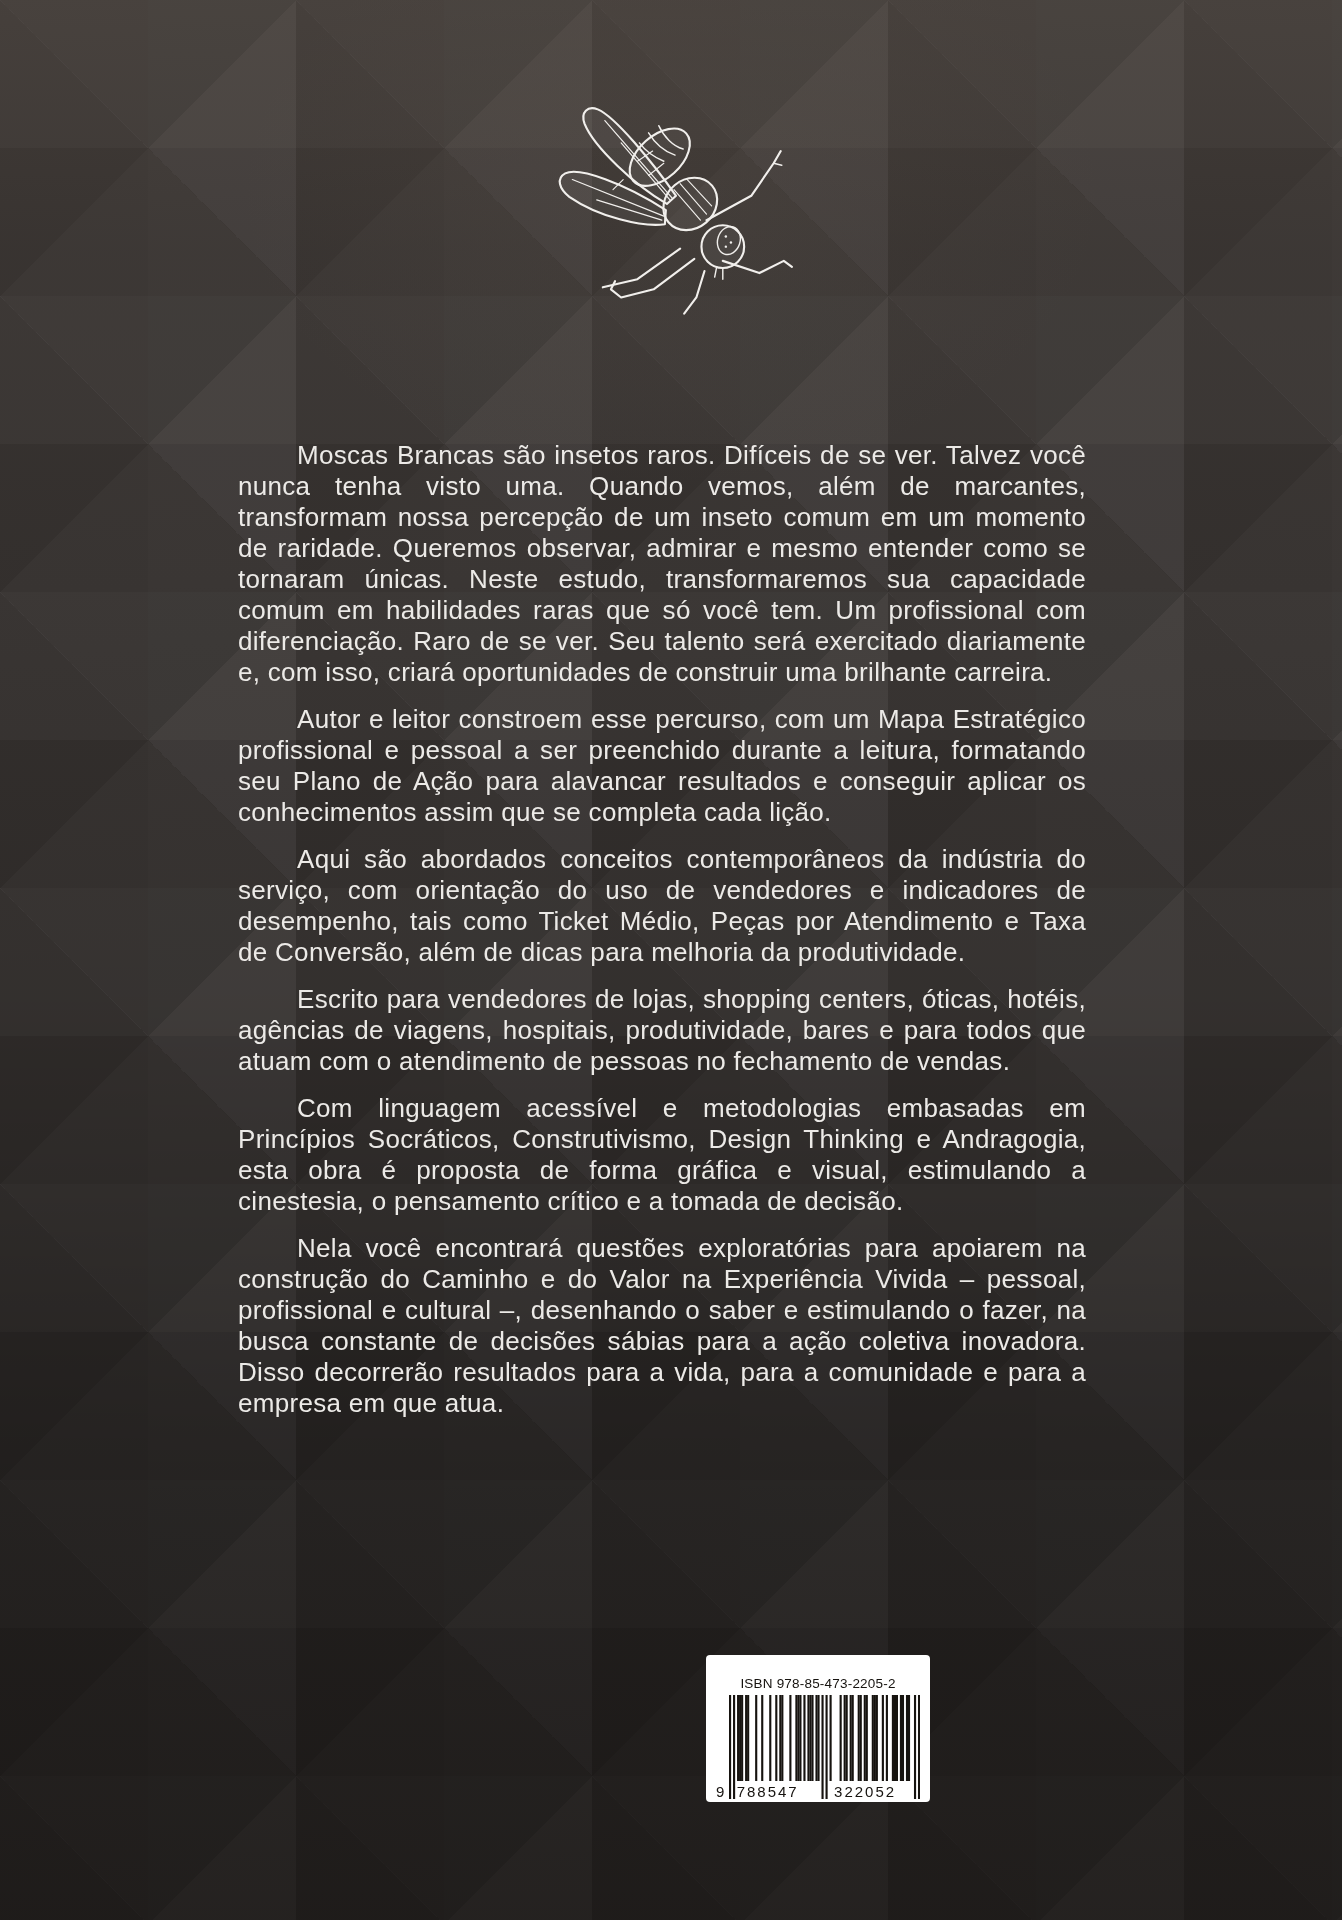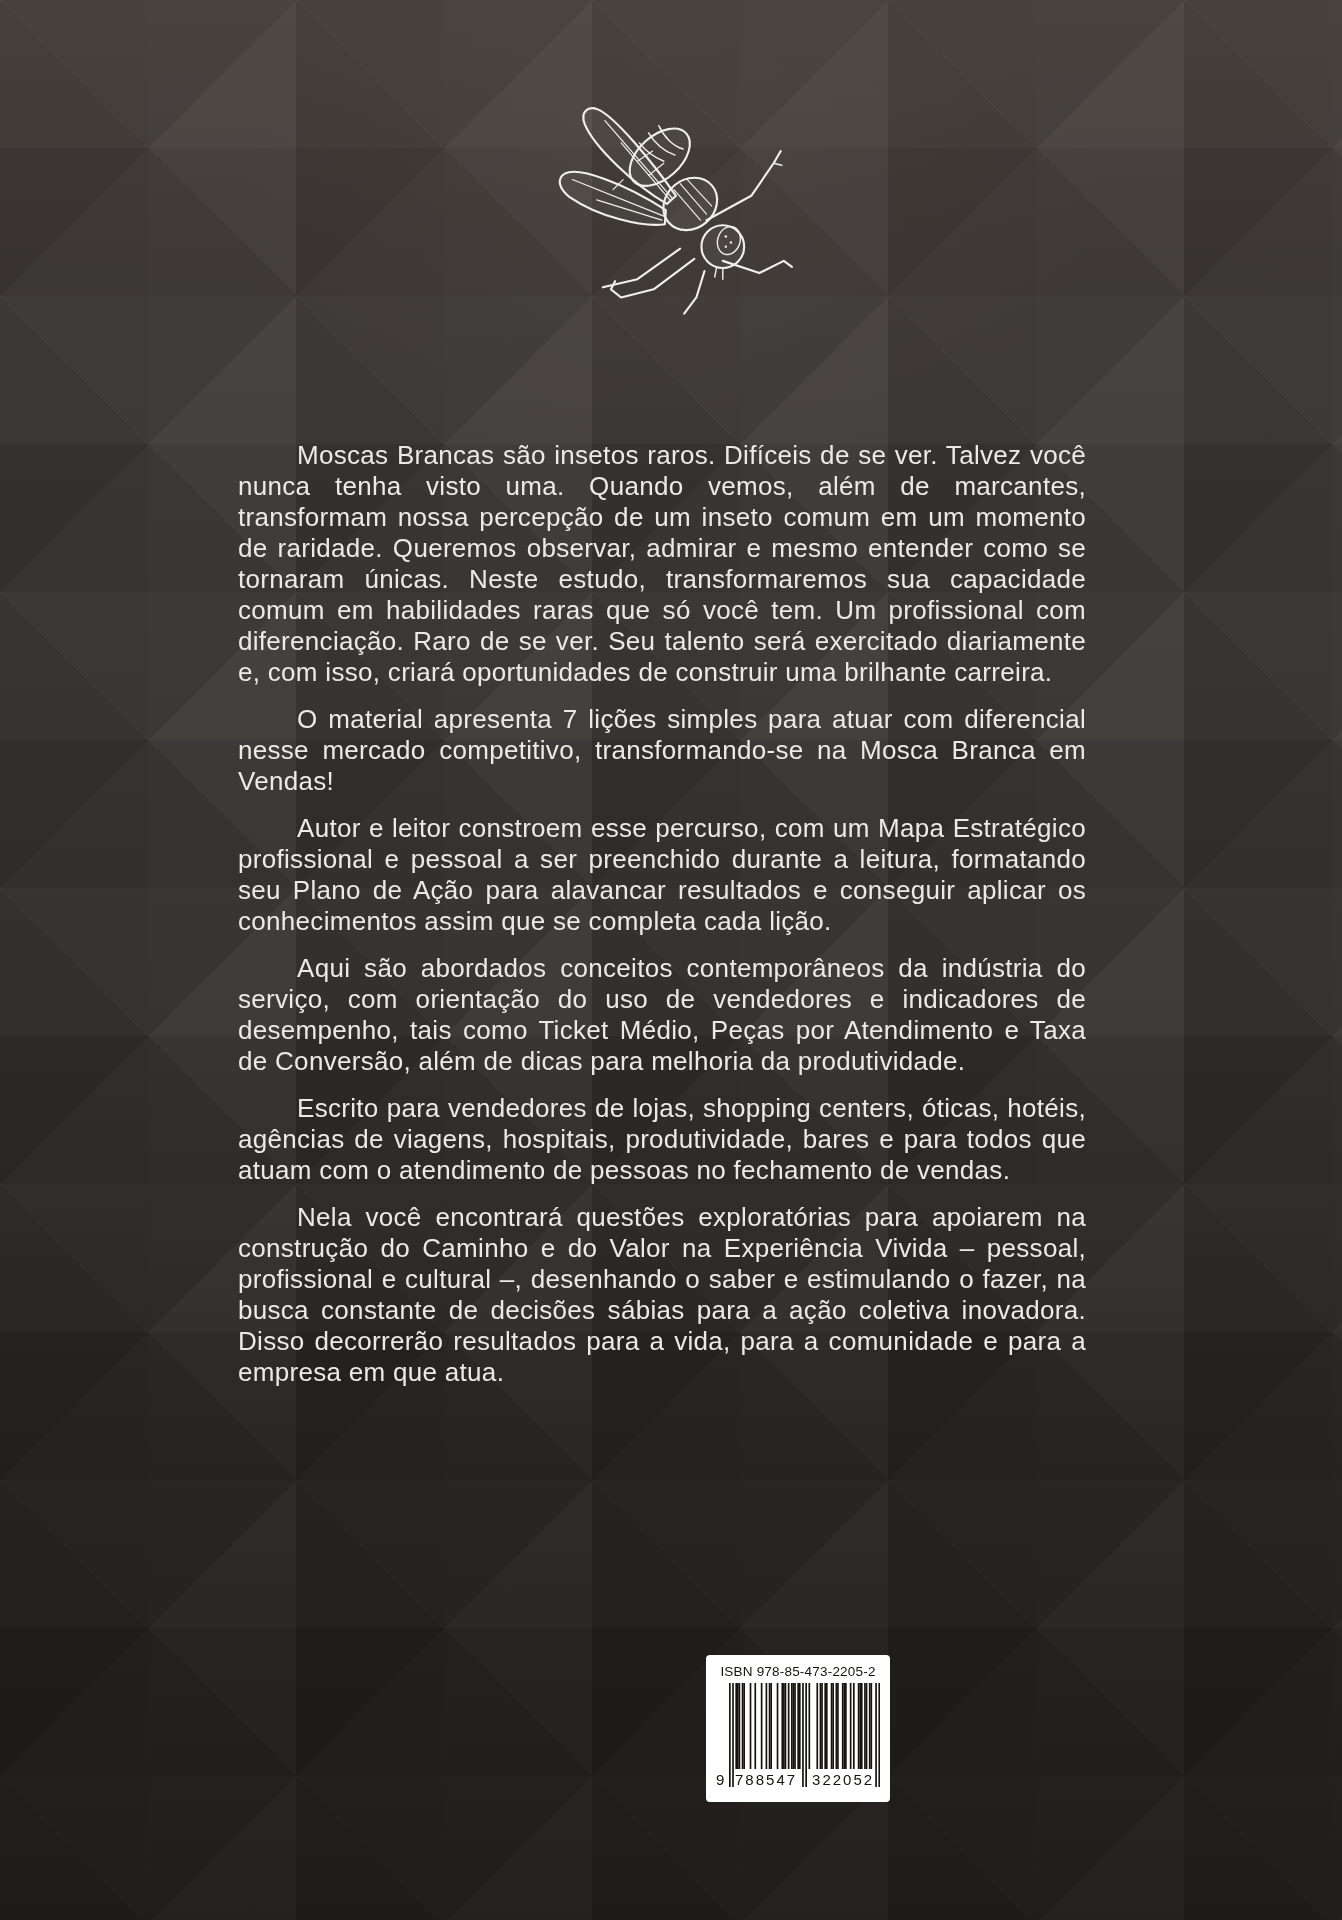--- a/index.html
+++ b/index.html
@@ -53,23 +53,23 @@
   .wordmark{
     font-family:"DejaVu Serif",serif;font-style:italic;
     font-size:84px;fill:#f4f2ef;letter-spacing:-4px;
   }
   .tagline{
     font-family:"DejaVu Serif",serif;font-style:italic;
     font-size:27px;fill:#f4f2ef;letter-spacing:6px;
   }
   
   .barcode-panel{
-    position:absolute;left:706px;top:1655px;width:184px;height:147px;
+    position:absolute;left:706px;top:1655px;width:224px;height:147px;
     background:#ffffff;border-radius:4px;
-    box-sizing:border-box;padding:9px 10px 6px 10px;
+    box-sizing:border-box;padding:21px 10px 6px 10px;
     color:#16130f;
   }
   .isbn-label{
     text-align:center;font-size:13.5px;line-height:16px;
     letter-spacing:0.2px;white-space:nowrap;
   }
   .bars-row{display:flex;margin-top:3px;height:104px;}
   .ean-prefix{
     width:13px;flex:0 0 13px;align-self:flex-end;
     font-size:15px;line-height:15px;text-align:left;
@@ -125,24 +125,24 @@
       <path d="M218,66 L226,68" stroke-width="1.4"></path>
       <path d="M168,162 L204,174 L228,162 L236,168"></path>
       <path d="M140,160 L100,190 L68,198 L58,190 L62,182"></path>
       <path d="M126,150 L84,180 L50,188"></path>
       <path d="M150,172 L142,198 L130,214"></path>
     </svg>
   </div>
 
   <main class="synopsis">
     <p>Moscas Brancas são insetos raros. Difíceis de se ver. Talvez você nunca tenha visto uma. Quando vemos, além de marcantes, transformam nossa percepção de um inseto comum em um momento de raridade. Queremos observar, admirar e mesmo entender como se tornaram únicas. Neste estudo, transformaremos sua capacidade comum em habilidades raras que só você tem. Um profissional com diferenciação. Raro de se ver. Seu talento será exercitado diariamente e, com isso, criará oportunidades de construir uma brilhante carreira.</p>
-    <p>O material apresenta 7 lições simples para atuar com diferencial nesse mercado competitivo, transformando-se na Mosca Branca em Vendas!</p>
     <p>Autor e leitor constroem esse percurso, com um Mapa Estratégico profissional e pessoal a ser preenchido durante a leitura, formatando seu Plano de Ação para alavancar resultados e conseguir aplicar os conhecimentos assim que se completa cada lição.</p>
     <p>Aqui são abordados conceitos contemporâneos da indústria do serviço, com orientação do uso de vendedores e indicadores de desempenho, tais como Ticket Médio, Peças por Atendimento e Taxa de Conversão, além de dicas para melhoria da produtividade.</p>
     <p>Escrito para vendedores de lojas, shopping centers, óticas, hotéis, agências de viagens, hospitais, produtividade, bares e para todos que atuam com o atendimento de pessoas no fechamento de vendas.</p>
+    <p>Com linguagem acessível e metodologias embasadas em Princípios Socráticos, Construtivismo, Design Thinking e Andragogia, esta obra é proposta de forma gráfica e visual, estimulando a cinestesia, o pensamento crítico e a tomada de decisão.</p>
     <p>Nela você encontrará questões exploratórias para apoiarem na construção do Caminho e do Valor na Experiência Vivida – pessoal, profissional e cultural –, desenhando o saber e estimulando o fazer, na busca constante de decisões sábias para a ação coletiva inovadora. Disso decorrerão resultados para a vida, para a comunidade e para a empresa em que atua.</p>
   </main>
 
 
   <div class="barcode-panel">
     <div class="isbn-label">ISBN 978-85-473-2205-2</div>
     <div class="bars-row">
       <span class="ean-prefix">9</span>
       <div class="bars-wrap">
         <svg id="ean-svg" viewBox="0 0 191 104" preserveAspectRatio="none">

